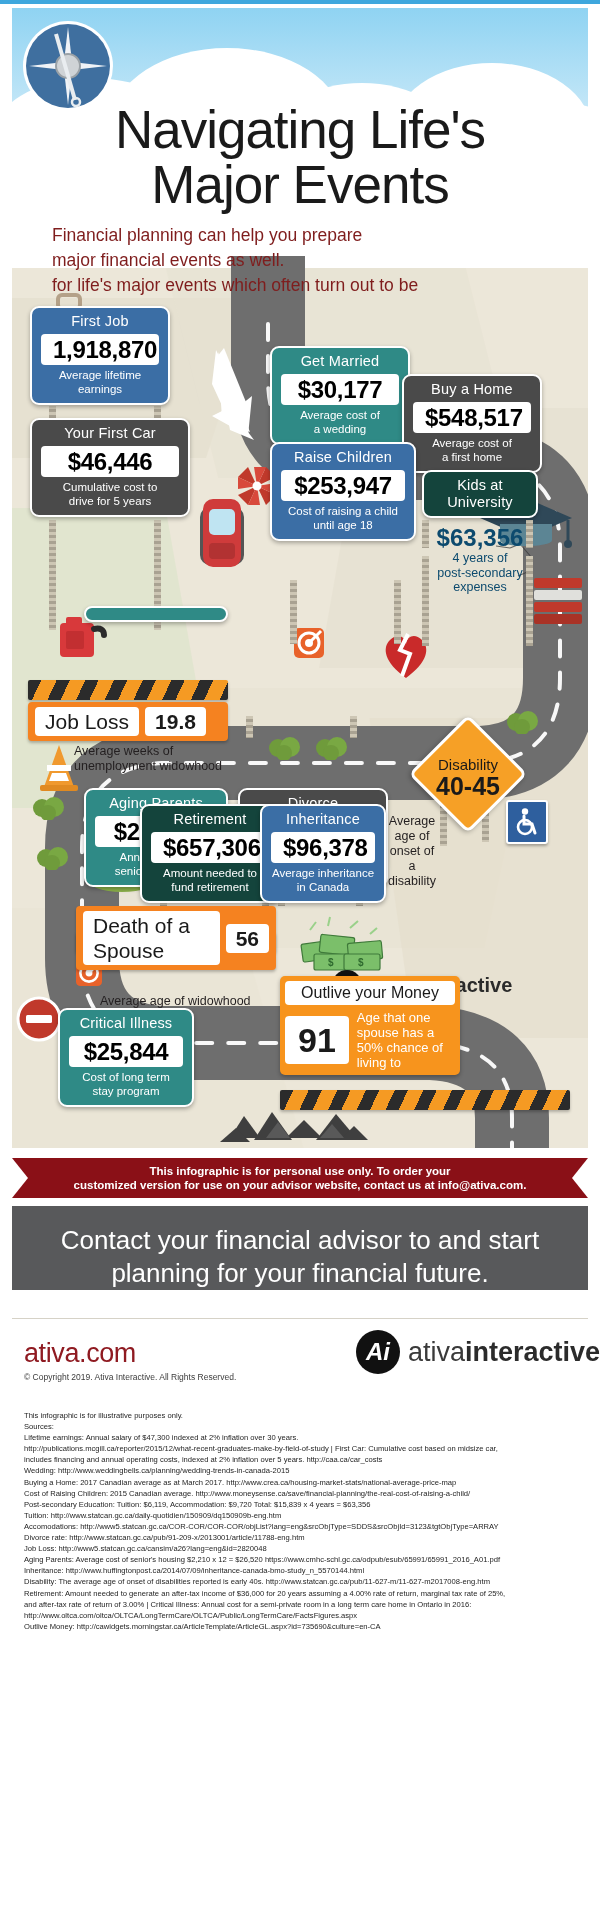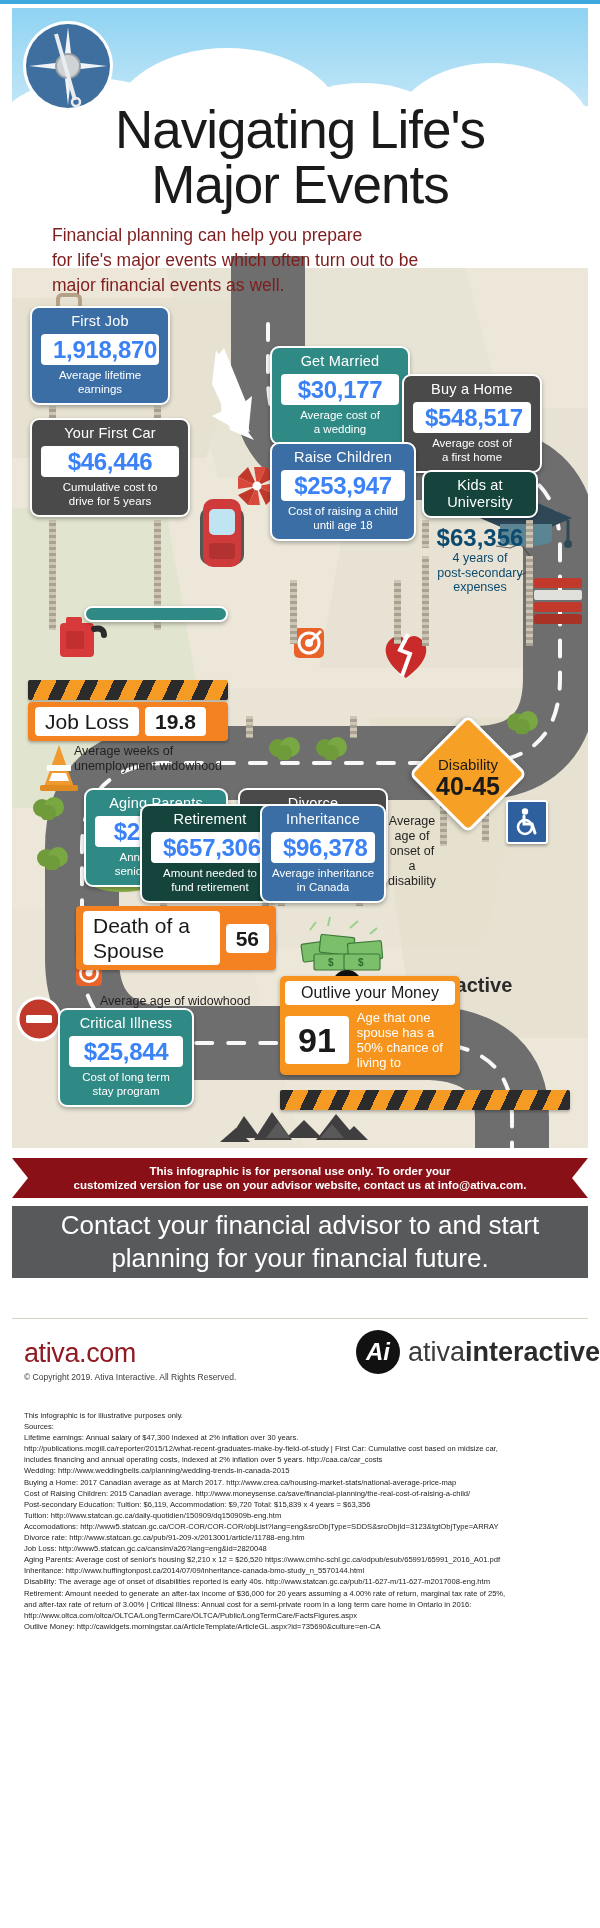--- a/index.html
+++ b/index.html
@@ -68,21 +68,21 @@
     border-radius:9px;
     border:2.5px solid #ffffff;
     box-shadow:0 2px 4px rgba(0,0,0,.30);
     padding:5px 7px 7px 7px;
     text-align:center;
     color:#ffffff;
   }
   .sign .s-title { font-size:14.5px; line-height:17px; font-weight:400; letter-spacing:.2px; }
   .sign .s-val-box {
     background:#ffffff; border-radius:4px; margin:4px 2px 4px 2px; padding:1px 12px;
-    color:#3b82f6; font-size:24px; line-height:29px; font-weight:700; letter-spacing:-.3px;
+    color:#000000; font-size:24px; line-height:29px; font-weight:700; letter-spacing:-.3px;
   }
   .sign .s-sub { font-size:11.5px; line-height:13.5px; }
 
   .sign.blue   { background:#3b6ea5; }
   .sign.grey   { background:#4a4a4a; }
   .sign.teal   { background:#2f8a86; }
   .sign.green  { background:#14443c; }
 
   
   .post { position:absolute; width:7px; background:#b9b2a0;
@@ -161,22 +161,22 @@
     background:#8a1017; color:#fff; display:flex; align-items:center; justify-content:center;
     text-align:center; font-size:11.5px; line-height:14px; font-weight:700; padding:0 40px;
   }
   .redband .tri-l { position:absolute; left:0; top:0; border-top:20px solid transparent;
                     border-bottom:20px solid transparent; border-left:16px solid #ffffff; }
   .redband .tri-r { position:absolute; right:0; top:0; border-top:20px solid transparent;
                     border-bottom:20px solid transparent; border-right:16px solid #ffffff; }
 
   
   .greyband {
-    position:absolute; left:12px; top:1206px; width:576px; height:72px;
-    background:#58595b; color:#fff; display:flex; align-items:center; justify-content:center;
+    position:absolute; left:12px; top:1206px; width:576px; height:84px;
+    background:#58595b; color:#fff; display:flex; align-items:flex-end; justify-content:center;
     text-align:center; font-size:26px; line-height:33px; padding:0 18px;
   }
 
   
   .foot-line { position:absolute; left:12px; top:1318px; width:576px; height:1px; background:#d6d2c7; }
   .ativa-dom { position:absolute; left:24px; top:1338px; font-size:27px; color:#8f1a21; letter-spacing:-.4px; }
   .ativa-cr { position:absolute; left:24px; top:1372px; font-size:8.5px; color:#3c3c3c; }
   .foot-logo { position:absolute; left:356px; top:1330px; }
   .foot-logo .ai-circle { width:44px; height:44px; font-size:24px; }
   .foot-logo .ai-word { font-size:27px; }
@@ -257,22 +257,22 @@
       <line x1="36" y1="16" x2="55" y2="82" stroke="#e9edf0" stroke-width="4"></line>
       <circle cx="56" cy="84" r="4" fill="none" stroke="#e9edf0" stroke-width="2.5"></circle>
     </svg>
 
     <div class="title">
       <div>Navigating Life's</div>
       <div>Major Events</div>
     </div>
     <div class="subtitle">
       <div>Financial planning can help you prepare</div>
+      <div>major financial events as well.</div>
       <div>for life's major events which often turn out to be</div>
-      <div>major financial events as well.</div>
     </div>
 
     <svg class="obj" style="left:22px; top:285px; width:70px; height:58px;" viewBox="0 0 70 58">
       <rect x="24" y="2" width="22" height="14" rx="4" fill="none" stroke="#b4a188" stroke-width="4"></rect>
       <rect x="6" y="16" width="58" height="40" rx="4" fill="#b8a punkt"></rect>
       <rect x="6" y="16" width="58" height="40" rx="4" fill="#b9a68b"></rect>
       <rect x="14" y="16" width="6" height="40" fill="#a8957b"></rect>
       <rect x="50" y="16" width="6" height="40" fill="#a8957b"></rect>
     </svg>
 

